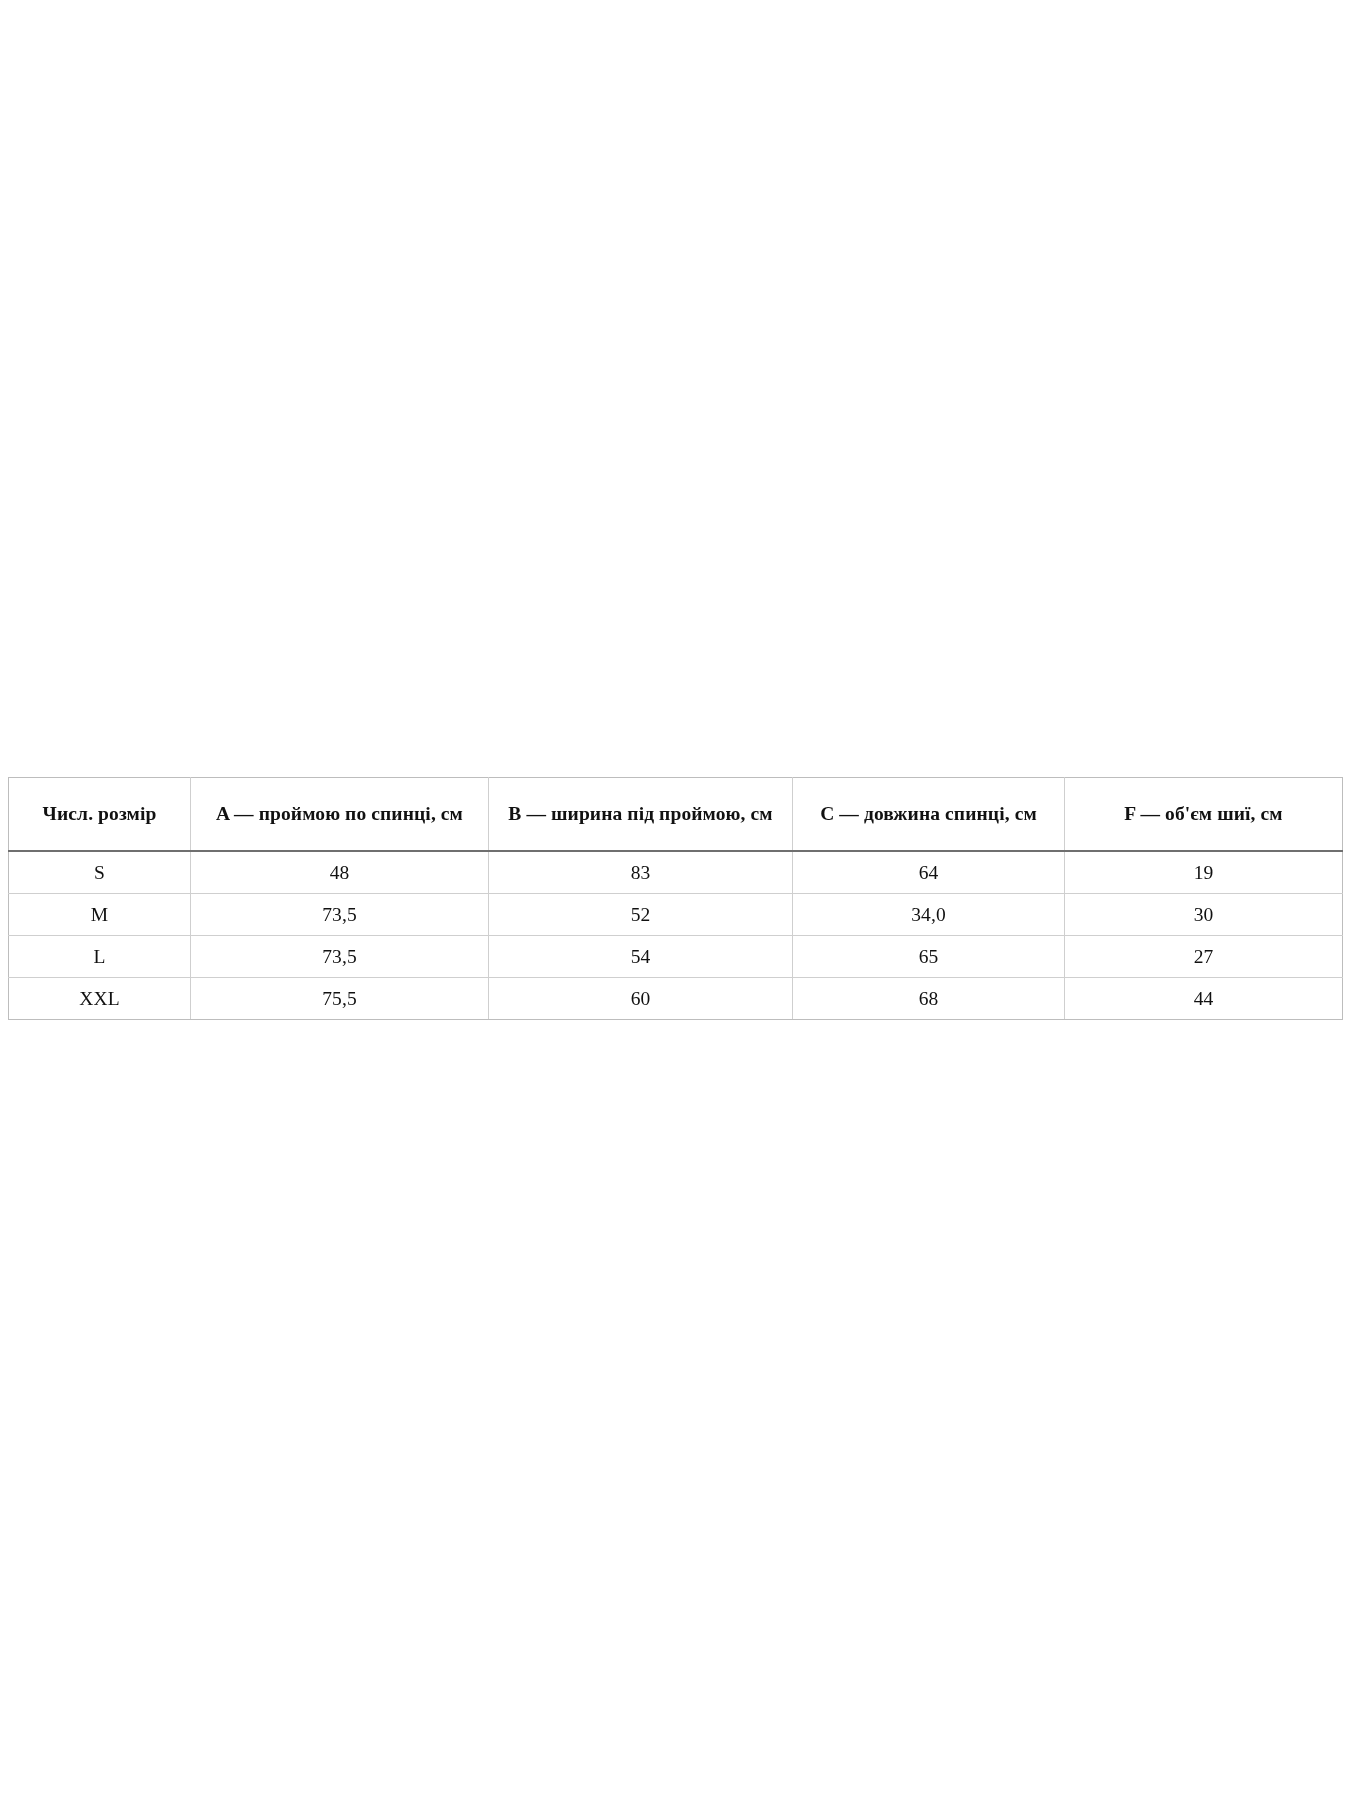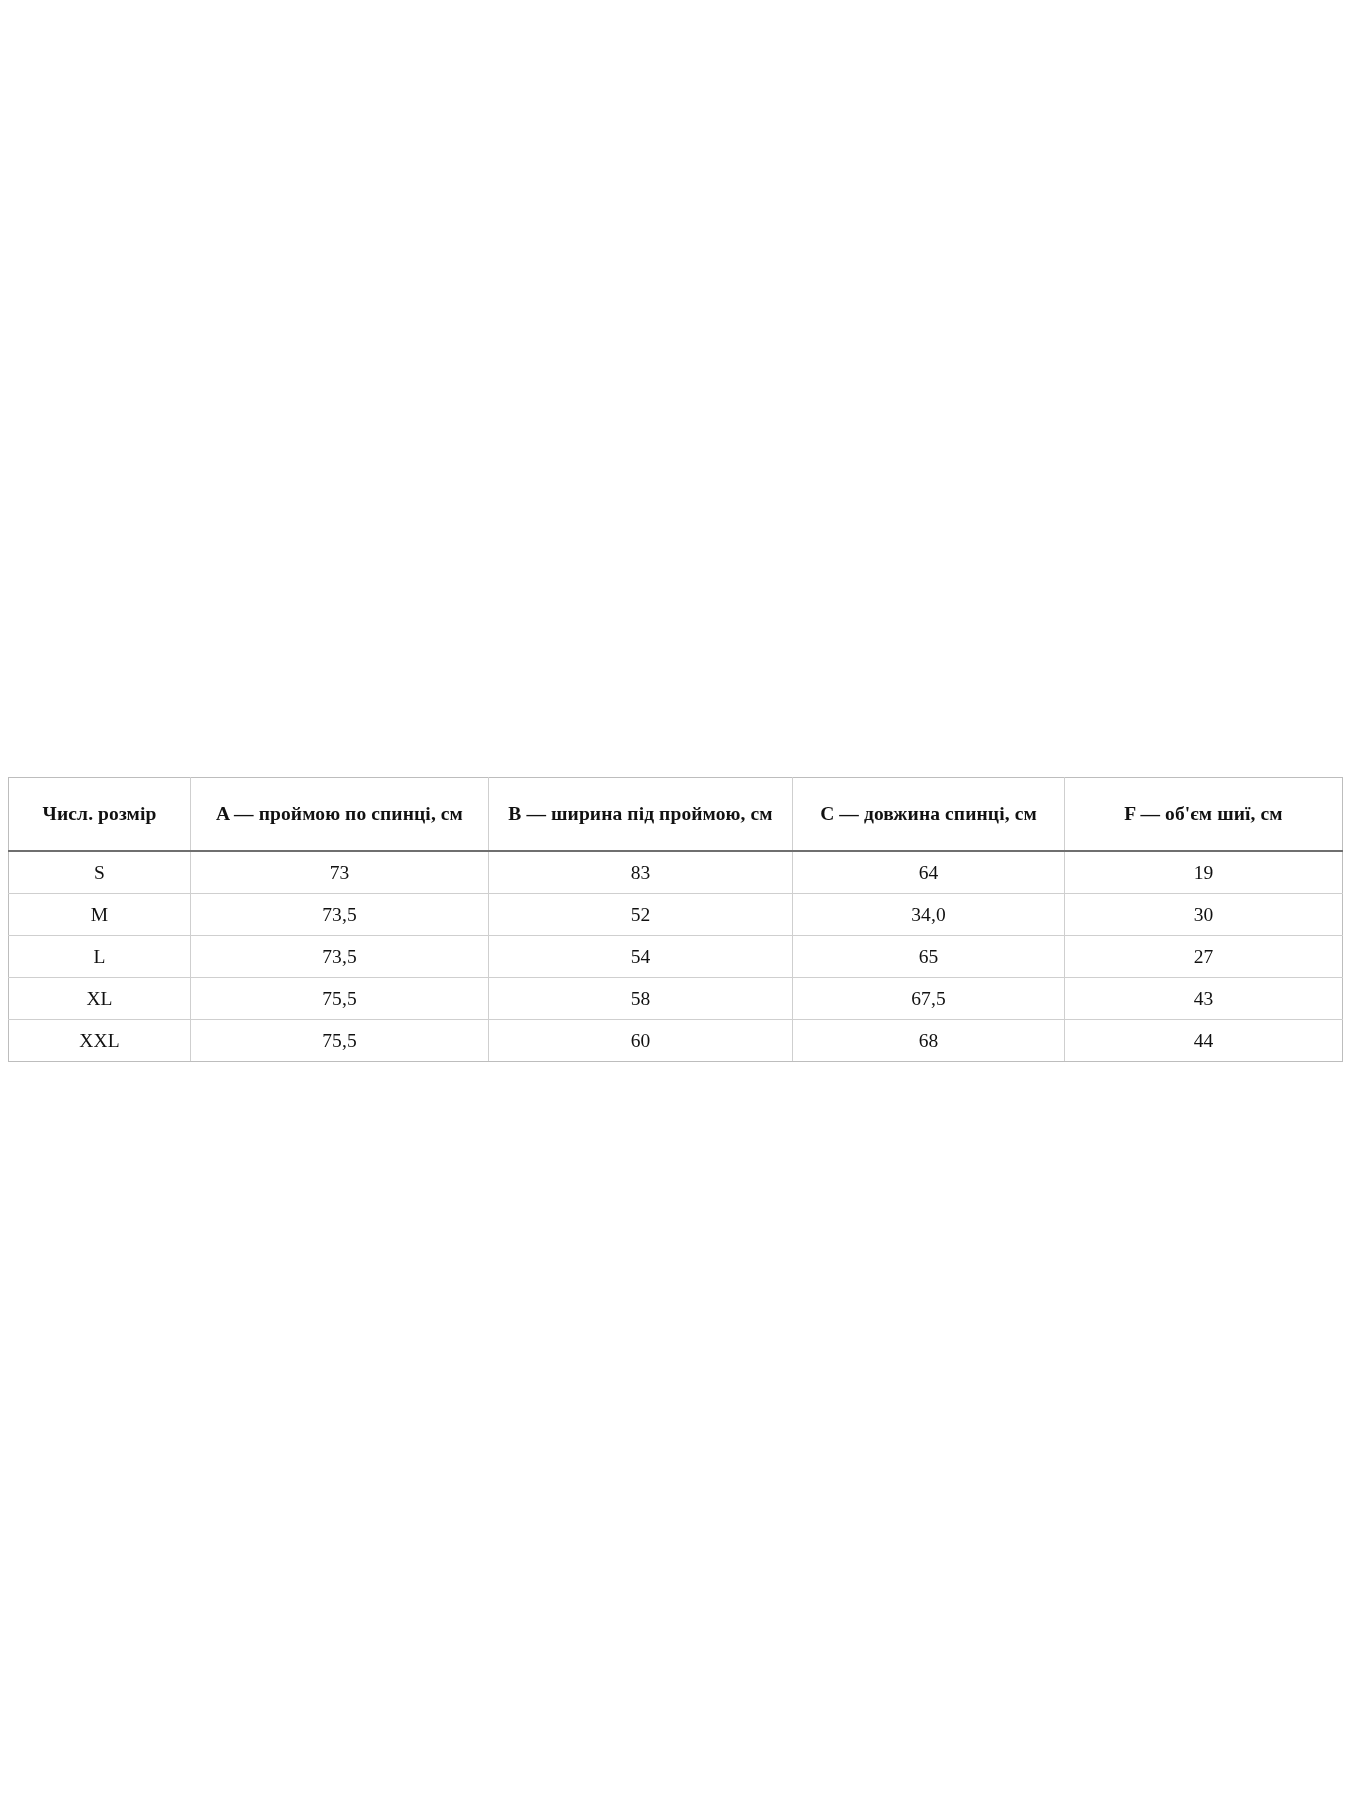--- a/index.html
+++ b/index.html
@@ -97,47 +97,40 @@
           <th>Числ. розмір</th>
           <th>A — проймою по спинці, см</th>
           <th>B — ширина під проймою, см</th>
           <th>C — довжина спинці, см</th>
           <th>F — об'єм шиї, см</th>
         </tr>
       </thead>
       <tbody>
         <tr>
           <td>S</td>
-          <td>73</td>
+          <td>48</td>
           <td>83</td>
           <td>64</td>
           <td>19</td>
         </tr>
         <tr>
           <td>M</td>
           <td>73,5</td>
           <td>52</td>
           <td>34,0</td>
           <td>30</td>
         </tr>
         <tr>
           <td>L</td>
           <td>73,5</td>
           <td>54</td>
           <td>65</td>
           <td>27</td>
         </tr>
         <tr>
-          <td>XL</td>
-          <td>75,5</td>
-          <td>58</td>
-          <td>67,5</td>
-          <td>43</td>
-        </tr>
-        <tr>
           <td>XXL</td>
           <td>75,5</td>
           <td>60</td>
           <td>68</td>
           <td>44</td>
         </tr>
       </tbody>
     </table>
   </div>
 </div>

